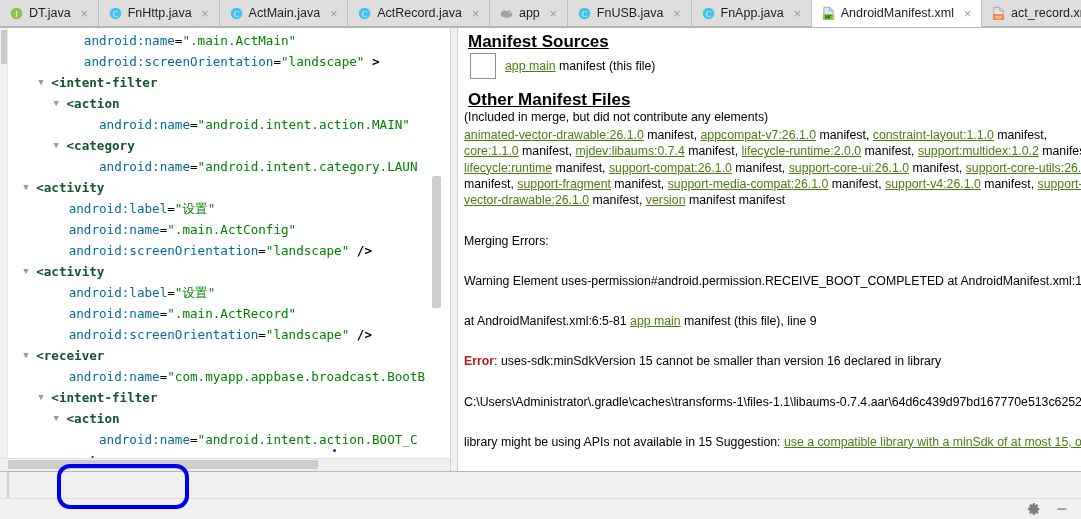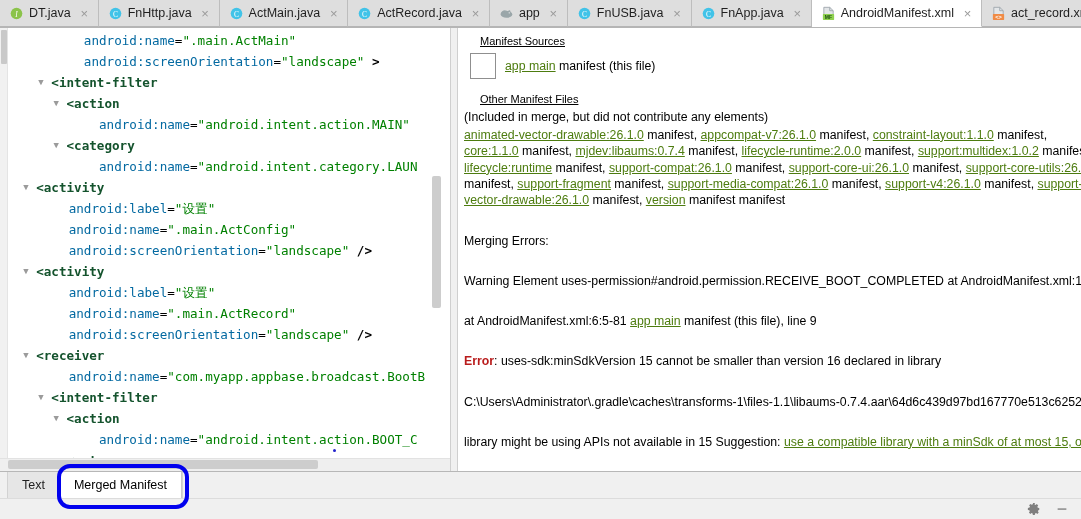--- a/index.html
+++ b/index.html
@@ -156,24 +156,24 @@
     position: absolute; left: 459px; top: 0;
     width: 622px; height: 443px;
     background: #ffffff;
     overflow: hidden;
     font-size: 12.3px;
     line-height: 15.6px;
     color: #000000;
     padding: 6px 0 0 5px;
   }
   .mp-h {
-    font-weight: normal;
+    font-weight: bold;
     text-decoration: underline;
-    font-size: 11px;
-    margin: 0 0 3px 16px;
+    font-size: 17px;
+    margin: 0 0 3px 4px;
     white-space: nowrap;
   }
   .mp-row {
     display: flex;
     align-items: flex-start;
     gap: 9px;
     margin: 2px 0 0 6px;
   }
   .swatch {
     width: 26px; height: 26px;
@@ -405,24 +405,20 @@
         <div>file)</div>
       </div>
 
     </div>
   </div>
 
   <div class="blue-dot"></div>
 
   <div class="bottombar">
     <div class="bspace"></div>
-    <div id="btabs-host" style="display:flex;align-items:stretch;">
-        <div class="btab">Text</div>
-        <div class="btab active">Merged Manifest</div>
-      </div>
     <div class="bfill"></div>
   </div>
 
   <div class="statusbar">
     <span class="sb-ico">
       <svg width="14" height="14" viewBox="0 0 16 16">
         <path fill="#555" d="M8 5.2a2.8 2.8 0 100 5.6 2.8 2.8 0 000-5.6zm0 4.2a1.4 1.4 0 110-2.8 1.4 1.4 0 010 2.8z"></path>
         <path fill="#555" d="M14 9.1V6.9l-1.7-.3a4.6 4.6 0 00-.5-1.2l1-1.4-1.6-1.6-1.4 1a4.6 4.6 0 00-1.2-.5L9.1 1H6.9l-.3 1.7a4.6 4.6 0 00-1.2.5l-1.4-1-1.6 1.6 1 1.4a4.6 4.6 0 00-.5 1.2L1 6.9v2.2l1.7.3c.1.4.3.8.5 1.2l-1 1.4 1.6 1.6 1.4-1c.4.2.8.4 1.2.5l.3 1.7h2.2l.3-1.7c.4-.1.8-.3 1.2-.5l1.4 1 1.6-1.6-1-1.4c.2-.4.4-.8.5-1.2L14 9.1z"></path>
       </svg>
     </span>

